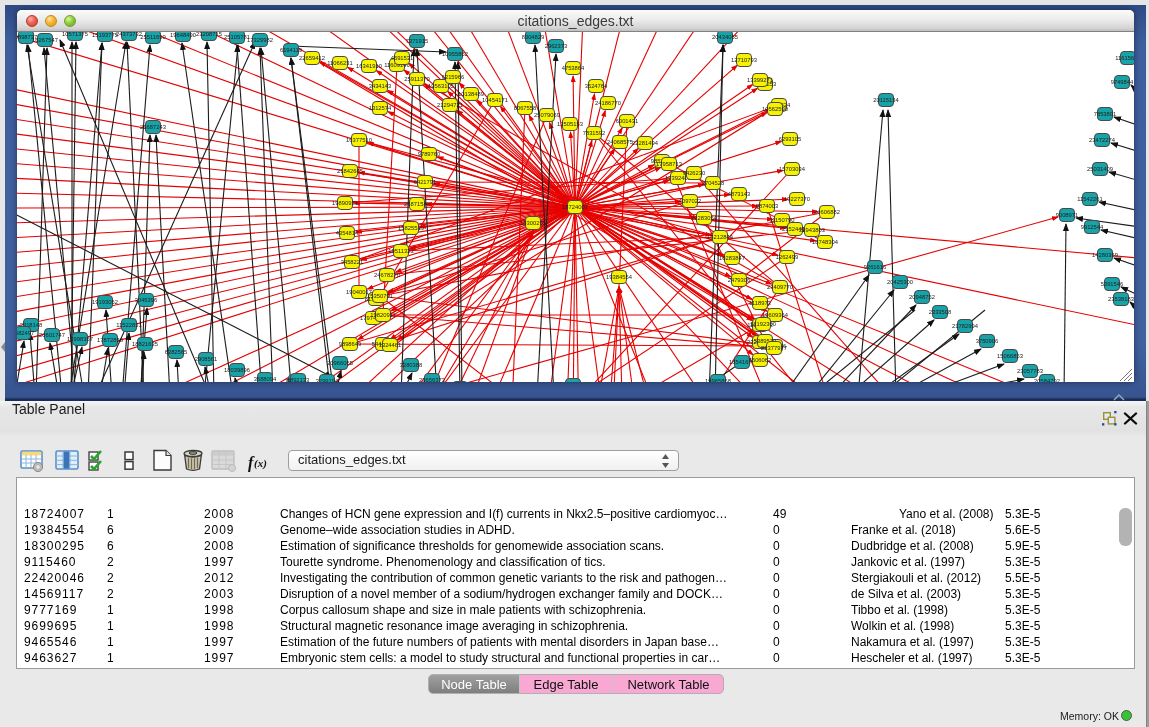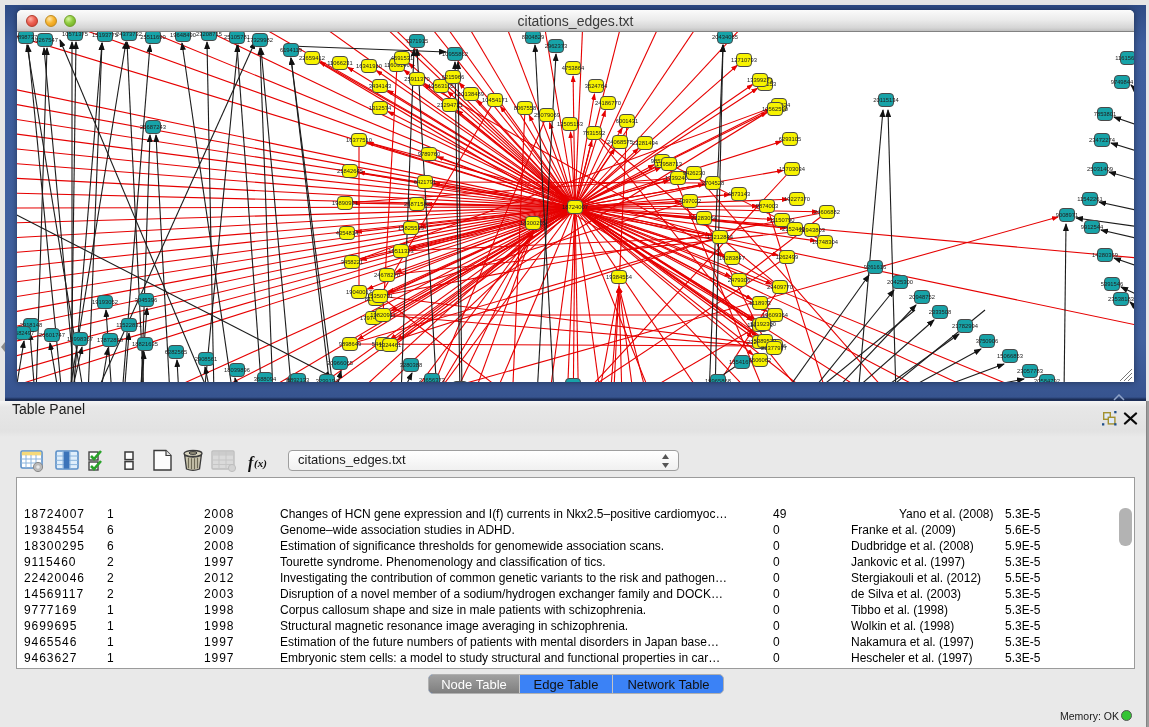--- a/index.html
+++ b/index.html
@@ -14,21 +14,21 @@
 #title{width:100%;text-align:center;top:3px;font-size:14px;color:#3a3a3a}
 .light{top:5px;width:12px;height:12px;border-radius:50%;}
 
 #panel{left:0;top:401px;width:1146px;height:326px;background:linear-gradient(180deg,#f5f5f5 0px,#e7e7e7 6px,#e2e2e2 30px,#e9e9e9 36px,#e9e9e9 100%)}
 #ptitle{left:12px;top:0;font-size:14px;color:#1d1d1d}
 #tblbox{left:16px;top:477px;width:1119px;height:192px;background:#fff;border:1px solid #9b9b9b}
 #thead{left:17px;top:482px;width:1075px;height:20px;background:#bedcee;border-bottom:1px solid #89a9bc}
 .th{position:absolute;top:2px;font-size:12px;color:#111;text-align:center;border-right:1px solid #9fbccd;height:17px}
 .tr{position:absolute;left:0;width:1135px;height:16px;font-size:12px;color:#000}
 .tr span{position:absolute;top:3px}
-#tabs{left:428px;top:674px;width:296px;height:20px;background:#3b82f6;border:1px solid #b0b0b0;border-radius:5px;overflow:hidden}
+#tabs{left:428px;top:674px;width:296px;height:20px;background:#f9a8d4;border:1px solid #b0b0b0;border-radius:5px;overflow:hidden}
 .tab{position:absolute;top:0;height:20px;font-size:13px;color:#111;text-align:center;line-height:19px}
 #combo{left:288px;top:450px;width:391px;height:21px;background:linear-gradient(180deg,#ffffff,#f0f0f0);border:1px solid #9e9e9e;border-radius:4px;font-size:13px;color:#1a1a1a;line-height:17px;padding-left:9px}
 </style></head>
 <body>
 <div id="root">
 <div class="abs" id="blue"></div>
 <div class="abs" style="left:5px;top:399px;width:1141px;height:2px;background:#1b2d56"></div>
 <div class="abs" id="rightstrip2"></div>
 <svg class="abs" style="left:1112px;top:394px" width="14" height="7" viewBox="0 0 14 7">
       <path d="M2 6 L7 1 L12 6" stroke="#8fa3c8" stroke-width="1.5" fill="none"></path>
@@ -689,21 +689,21 @@
       <span style="left:773px">49</span>
       <span style="left:899px">Yano et al. (2008)</span>
       <span style="left:1005px">5.3E-5</span>
     </div>
 <div class="tr" style="top:520px">
       <span style="left:24px;letter-spacing:.95px">19384554</span>
       <span style="left:107px">6</span>
       <span style="left:204px;letter-spacing:.95px">2009</span>
       <span style="left:280px;width:486px;overflow:hidden;white-space:nowrap">Genome–wide association studies in ADHD.</span>
       <span style="left:773px">0</span>
-      <span style="left:851px">Franke et al. (2009)</span>
+      <span style="left:851px">Franke et al. (2018)</span>
       <span style="left:1005px">5.6E-5</span>
     </div>
 <div class="tr" style="top:536px">
       <span style="left:24px;letter-spacing:.95px">18300295</span>
       <span style="left:107px">6</span>
       <span style="left:204px;letter-spacing:.95px">2008</span>
       <span style="left:280px;width:486px;overflow:hidden;white-space:nowrap">Estimation of significance thresholds for genomewide association scans.</span>
       <span style="left:773px">0</span>
       <span style="left:851px">Dudbridge et al. (2008)</span>
       <span style="left:1005px">5.9E-5</span>

